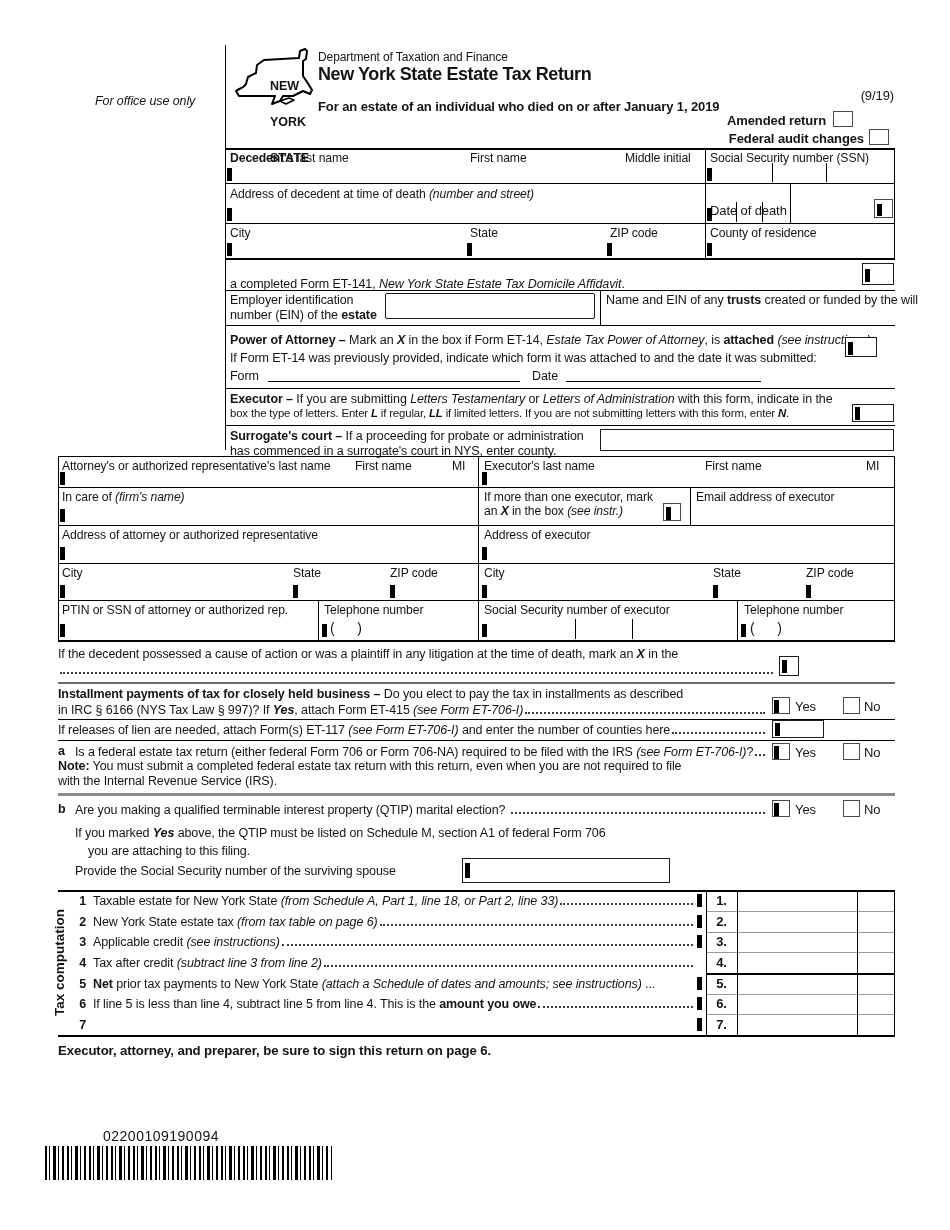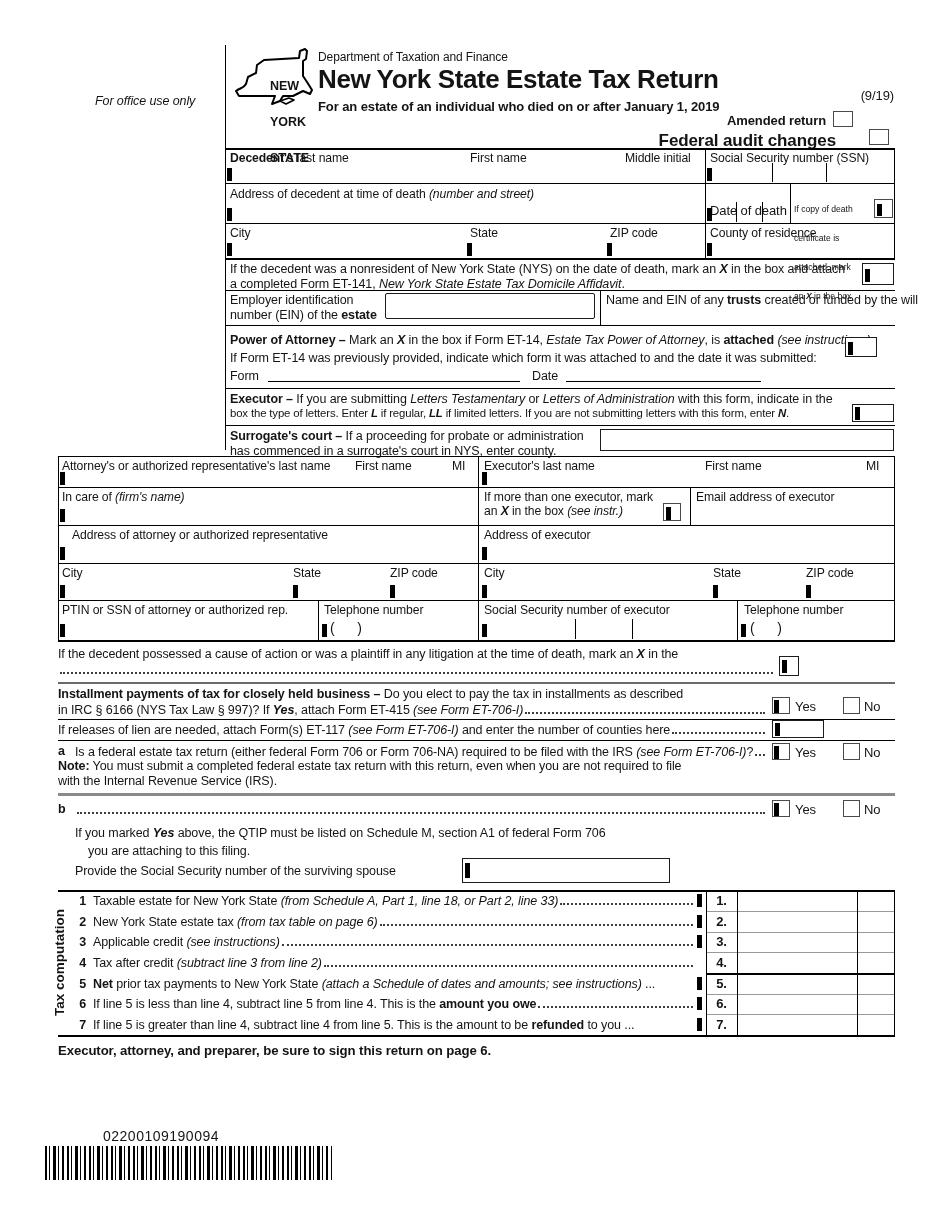--- a/index.html
+++ b/index.html
@@ -38,49 +38,43 @@
     <path d="M5 43 C9 40 13 40 15 36 L17 29 25 25 26 17 33 12 68 10 69 3 74 1 76 3 75 11 72 13 72 28 76 34 81 42 79 46 72 43 62 48 52 48 49 53 41 56 44 48 8 48 Z" fill="none" stroke="#000" stroke-width="2" stroke-linejoin="round"></path>
     <path d="M49 53 L58 50 63 52 55 56 Z" fill="none" stroke="#000" stroke-width="1.6" stroke-linejoin="round"></path>
   </svg>
   <div class="txt b" style="left:270px;top:56px;font-size:12.5px;line-height:12px;letter-spacing:0">
     <div data-bind="header.logo_l1">NEW</div>
     <div data-bind="header.logo_l2">YORK</div>
     <div data-bind="header.logo_l3">STATE</div>
   </div>
 
   <div class="txt" style="left:318px;top:50px;font-size:12px" data-bind="header.dept">Department of Taxation and Finance</div>
-  <div class="txt b" style="left:318px;top:64px;font-size:26px;letter-spacing:-0.4px" data-bind="header.title">New York State Estate Tax Return</div>
+  <div class="txt b" style="left:318px;top:64px;font-size:18px;letter-spacing:-0.4px" data-bind="header.title">New York State Estate Tax Return</div>
   <div class="txt" style="left:760px;top:88px;width:134px;text-align:right;font-size:13px" data-bind="header.revision">(9/19)</div>
   <div class="txt b" style="left:318px;top:99px;font-size:13px" data-bind="header.subtitle">For an estate of an individual who died on or after January 1, 2019</div>
 
   <div class="txt b" style="left:650px;top:113px;width:176px;text-align:right;font-size:13px" data-bind="header.amended">Amended return</div>
   <div class="cb" style="left:833px;top:111px;width:20px;height:16px"></div>
-  <div class="txt b" style="left:622px;top:131px;width:214px;text-align:right;font-size:17px" data-bind="header.audit">Federal audit changes</div>
+  <div class="txt b" style="left:650px;top:131px;width:214px;text-align:right;font-size:13px" data-bind="header.audit">Federal audit changes</div>
   <div class="cb" style="left:869px;top:129px;width:20px;height:16px"></div>
 
   <div class="hl" style="left:225px;top:148px;width:670px;height:2px"></div>
   <div class="hl" style="left:225px;top:183px;width:670px"></div>
   <div class="hl" style="left:225px;top:223px;width:670px"></div>
   <div class="hl" style="left:225px;top:258px;width:670px;height:2px"></div>
   <div class="vl" style="left:705px;top:148px;height:110px"></div>
   <div class="vl" style="left:894px;top:148px;height:110px"></div>
   <div class="vl" style="left:790px;top:183px;height:40px"></div>
 
   <div class="lbl" style="left:230px;top:151px" data-bind-runs="decedent.last_runs"><span class="b">Decedent's</span><span> last name</span></div>
   <div class="lbl" style="left:470px;top:151px" data-bind="decedent.first">First name</div>
   <div class="lbl" style="left:625px;top:151px" data-bind="decedent.mi">Middle initial</div>
   <div class="lbl" style="left:710px;top:151px" data-bind="decedent.ssn">Social Security number (SSN)</div>
   <div class="lbl" style="left:230px;top:187px" data-bind-runs="decedent.addr_runs"><span>Address of decedent at time of death </span><span class="i">(number and street)</span></div>
   <div class="lbl" style="left:710px;top:203px;font-size:13px" data-bind="decedent.dod">Date of death</div>
-  <div class="txt small" style="left:794px;top:186px">
-    <div data-bind="decedent.cert_l1">If copy of death</div>
-    <div data-bind="decedent.cert_l2">certificate is</div>
-    <div data-bind="decedent.cert_l3">attached, mark</div>
-    <div data-bind-runs="decedent.cert_l4_runs"><span>an </span><span class="bi">X</span><span> in the box</span></div>
-  </div>
   <div class="cb" style="left:874px;top:199px;width:19px;height:19px">
       <span class="tick" style="left:2px;top:4px;height:12px"></span>
     </div>
   <div class="lbl" style="left:230px;top:226px" data-bind="decedent.city">City</div>
   <div class="lbl" style="left:470px;top:226px" data-bind="decedent.state">State</div>
   <div class="lbl" style="left:610px;top:226px" data-bind="decedent.zip">ZIP code</div>
   <div class="lbl" style="left:710px;top:226px" data-bind="decedent.county">County of residence</div>
 
   <span class="tick" style="left:227px;top:168px"></span>
   <span class="tick" style="left:707px;top:168px"></span>
@@ -99,21 +93,20 @@
   <div class="field" style="left:466px;top:162px;width:155px;height:20px"></div>
   <div class="field" style="left:621px;top:162px;width:80px;height:20px"></div>
   <div class="field" style="left:706px;top:162px;width:186px;height:20px"></div>
   <div class="field" style="left:226px;top:198px;width:475px;height:24px"></div>
   <div class="field" style="left:706px;top:198px;width:84px;height:24px"></div>
   <div class="field" style="left:226px;top:238px;width:240px;height:19px"></div>
   <div class="field" style="left:466px;top:238px;width:135px;height:19px"></div>
   <div class="field" style="left:606px;top:238px;width:95px;height:19px"></div>
   <div class="field" style="left:706px;top:238px;width:186px;height:19px"></div>
 
-  <div class="txt" style="left:230px;top:262px" data-bind-runs="nonresident.l1_runs"><span>If the decedent was a nonresident of New York State (NYS) on the date of death, mark an </span><span class="bi">X</span><span> in the box and attach</span></div>
   <div class="txt" style="left:230px;top:277px" data-bind-runs="nonresident.l2_runs"><span>a completed Form ET-141, </span><span class="i">New York State Estate Tax Domicile Affidavit</span><span>.</span></div>
   <div class="ebox" style="left:862px;top:263px;width:32px;height:22px">
       <span class="tick" style="left:2px;top:5px"></span>
     </div>
   <div class="hl" style="left:225px;top:290px;width:670px"></div>
 
   <div class="txt" style="left:230px;top:293px" data-bind="ein.l1">Employer identification</div>
   <div class="txt" style="left:230px;top:308px" data-bind-runs="ein.l2_runs"><span>number (EIN) of the </span><span class="b">estate</span></div>
   <div class="ebox" style="left:385px;top:293px;width:210px;height:26px;border-radius:2px"></div>
   <div class="vl" style="left:600px;top:290px;height:35px"></div>
@@ -166,21 +159,21 @@
 
   <div class="lbl" style="left:62px;top:490px" data-bind-runs="contacts.in_care_runs"><span>In care of </span><span class="i">(firm's name)</span></div>
   <div class="lbl" style="left:484px;top:490px" data-bind="contacts.multi_l1">If more than one executor, mark</div>
   <div class="lbl" style="left:484px;top:504px" data-bind-runs="contacts.multi_l2_runs"><span>an </span><span class="bi">X</span><span> in the box </span><span class="i">(see instr.)</span></div>
   <div class="cb" style="left:663px;top:503px;width:18px;height:18px">
       <span class="tick" style="left:2px;top:3px"></span>
     </div>
   <div class="lbl" style="left:696px;top:490px" data-bind="contacts.email">Email address of executor</div>
   <span class="tick" style="left:60px;top:509px"></span>
 
-  <div class="lbl" style="left:72px;top:528px" data-bind="contacts.atty_addr">Address of attorney or authorized representative</div>
+  <div class="lbl" style="left:62px;top:528px" data-bind="contacts.atty_addr">Address of attorney or authorized representative</div>
   <div class="lbl" style="left:484px;top:528px" data-bind="contacts.exec_addr">Address of executor</div>
   <span class="tick" style="left:60px;top:547px"></span>
   <span class="tick" style="left:482px;top:547px"></span>
 
   <div class="lbl" style="left:62px;top:566px" data-bind="contacts.city">City</div>
   <div class="lbl" style="left:293px;top:566px" data-bind="contacts.state">State</div>
   <div class="lbl" style="left:390px;top:566px" data-bind="contacts.zip">ZIP code</div>
   <div class="lbl" style="left:484px;top:566px" data-bind="contacts.city">City</div>
   <div class="lbl" style="left:713px;top:566px" data-bind="contacts.state">State</div>
   <div class="lbl" style="left:806px;top:566px" data-bind="contacts.zip">ZIP code</div>
@@ -255,21 +248,21 @@
     </div>
   <div class="yn" style="left:795px;top:745px" data-bind="labels.yes">Yes</div>
   <div class="cb" style="left:843px;top:743px;width:17px;height:17px"></div>
   <div class="yn" style="left:864px;top:745px" data-bind="labels.no">No</div>
   <div class="txt" style="left:58px;top:759px" data-bind-runs="q_a.note_runs"><span class="b">Note:</span><span> You must submit a completed federal estate tax return with this return, even when you are not required to file</span></div>
   <div class="txt" style="left:58px;top:774px" data-bind="q_a.note_l2">with the Internal Revenue Service (IRS).</div>
   <div class="hl" style="left:58px;top:793px;width:837px;height:3px;background:#8a8a8a"></div>
 
   <div class="txt b" style="left:58px;top:802px" data-bind="q_b.letter">b</div>
   <div class="flexline" style="left:75px;top:802px;width:693px;height:15px">
-    <span class="ldr"></span>
+    <span style="align-self:flex-end" data-bind="q_b.text">Are you making a qualified terminable interest property (QTIP) marital election? </span><span class="ldr"></span>
   </div>
   <div class="cb" style="left:772px;top:800px;width:18px;height:17px">
       <span class="tick" style="left:1px;top:2px"></span>
     </div>
   <div class="yn" style="left:795px;top:802px" data-bind="labels.yes">Yes</div>
   <div class="cb" style="left:843px;top:800px;width:17px;height:17px"></div>
   <div class="yn" style="left:864px;top:802px" data-bind="labels.no">No</div>
 
   <div class="txt" style="left:75px;top:826px" data-bind-runs="qtip.l1_runs"><span>If you marked </span><span class="bi">Yes</span><span> above, the QTIP must be listed on Schedule M, section A1 of federal Form 706</span></div>
   <div class="txt" style="left:88px;top:844px" data-bind="qtip.l2">you are attaching to this filing.</div>
@@ -293,21 +286,21 @@
   <div class="vl" style="left:894px;top:890px;height:145px"></div>
 
   <div class="vlab" style="left:52px;top:892px;width:26px;height:141px" data-bind="tax.side_label">Tax computation</div>
 
   <div class="flexline" style="left:70px;top:893px;width:626px;height:15px"><span class="num" data-bind="tax.rows.0.n">1</span><span data-bind-runs="tax.rows.0.runs"><span>Taxable estate for New York State </span><span class="i">(from Schedule A, Part 1, line 18, or Part 2, line 33)</span></span><span class="ldr"></span></div>
   <div class="flexline" style="left:70px;top:914px;width:626px;height:15px"><span class="num" data-bind="tax.rows.1.n">2</span><span data-bind-runs="tax.rows.1.runs"><span>New York State estate tax </span><span class="i">(from tax table on page 6)</span></span><span class="ldr"></span></div>
   <div class="flexline" style="left:70px;top:934px;width:626px;height:15px"><span class="num" data-bind="tax.rows.2.n">3</span><span data-bind-runs="tax.rows.2.runs"><span>Applicable credit </span><span class="i">(see instructions)</span></span><span class="ldr"></span></div>
   <div class="flexline" style="left:70px;top:955px;width:626px;height:15px"><span class="num" data-bind="tax.rows.3.n">4</span><span data-bind-runs="tax.rows.3.runs"><span>Tax after credit </span><span class="i">(subtract line 3 from line 2)</span></span><span class="ldr"></span></div>
   <div class="flexline" style="left:70px;top:976px;width:626px;height:15px"><span class="num" data-bind="tax.rows.4.n">5</span><span data-bind-runs="tax.rows.4.runs"><span class="b">Net</span><span> prior tax payments to New York State </span><span class="i">(attach a Schedule of dates and amounts; see instructions)</span><span> ...</span></span></div>
   <div class="flexline" style="left:70px;top:996px;width:626px;height:15px"><span class="num" data-bind="tax.rows.5.n">6</span><span data-bind-runs="tax.rows.5.runs"><span>If line 5 is less than line 4, subtract line 5 from line 4. This is the </span><span class="b">amount you owe</span></span><span class="ldr"></span></div>
-  <div class="flexline" style="left:70px;top:1017px;width:626px;height:15px"><span class="num" data-bind="tax.rows.6.n">7</span><span data-bind-runs="tax.rows.6.runs"><span>If line 5 is greater than line 4, subtract line 4 from line 5. This is the amount to be </span><span class="b">refunded</span><span> to you ...</span></span></div>
+  <div class="flexline" style="left:70px;top:1017px;width:626px;height:15px"><span class="num" data-bind="tax.rows.6.n">7</span></div>
 
   <span class="tick" style="left:697px;top:894px"></span>
   <span class="tick" style="left:697px;top:915px"></span>
   <span class="tick" style="left:697px;top:935px"></span>
   <span class="tick" style="left:697px;top:977px"></span>
   <span class="tick" style="left:697px;top:997px"></span>
   <span class="tick" style="left:697px;top:1018px"></span>
 
   <div class="numcell" style="left:706px;top:893px" data-bind="tax.rows.0.cell">1.</div>
   <div class="numcell" style="left:706px;top:914px" data-bind="tax.rows.1.cell">2.</div>

